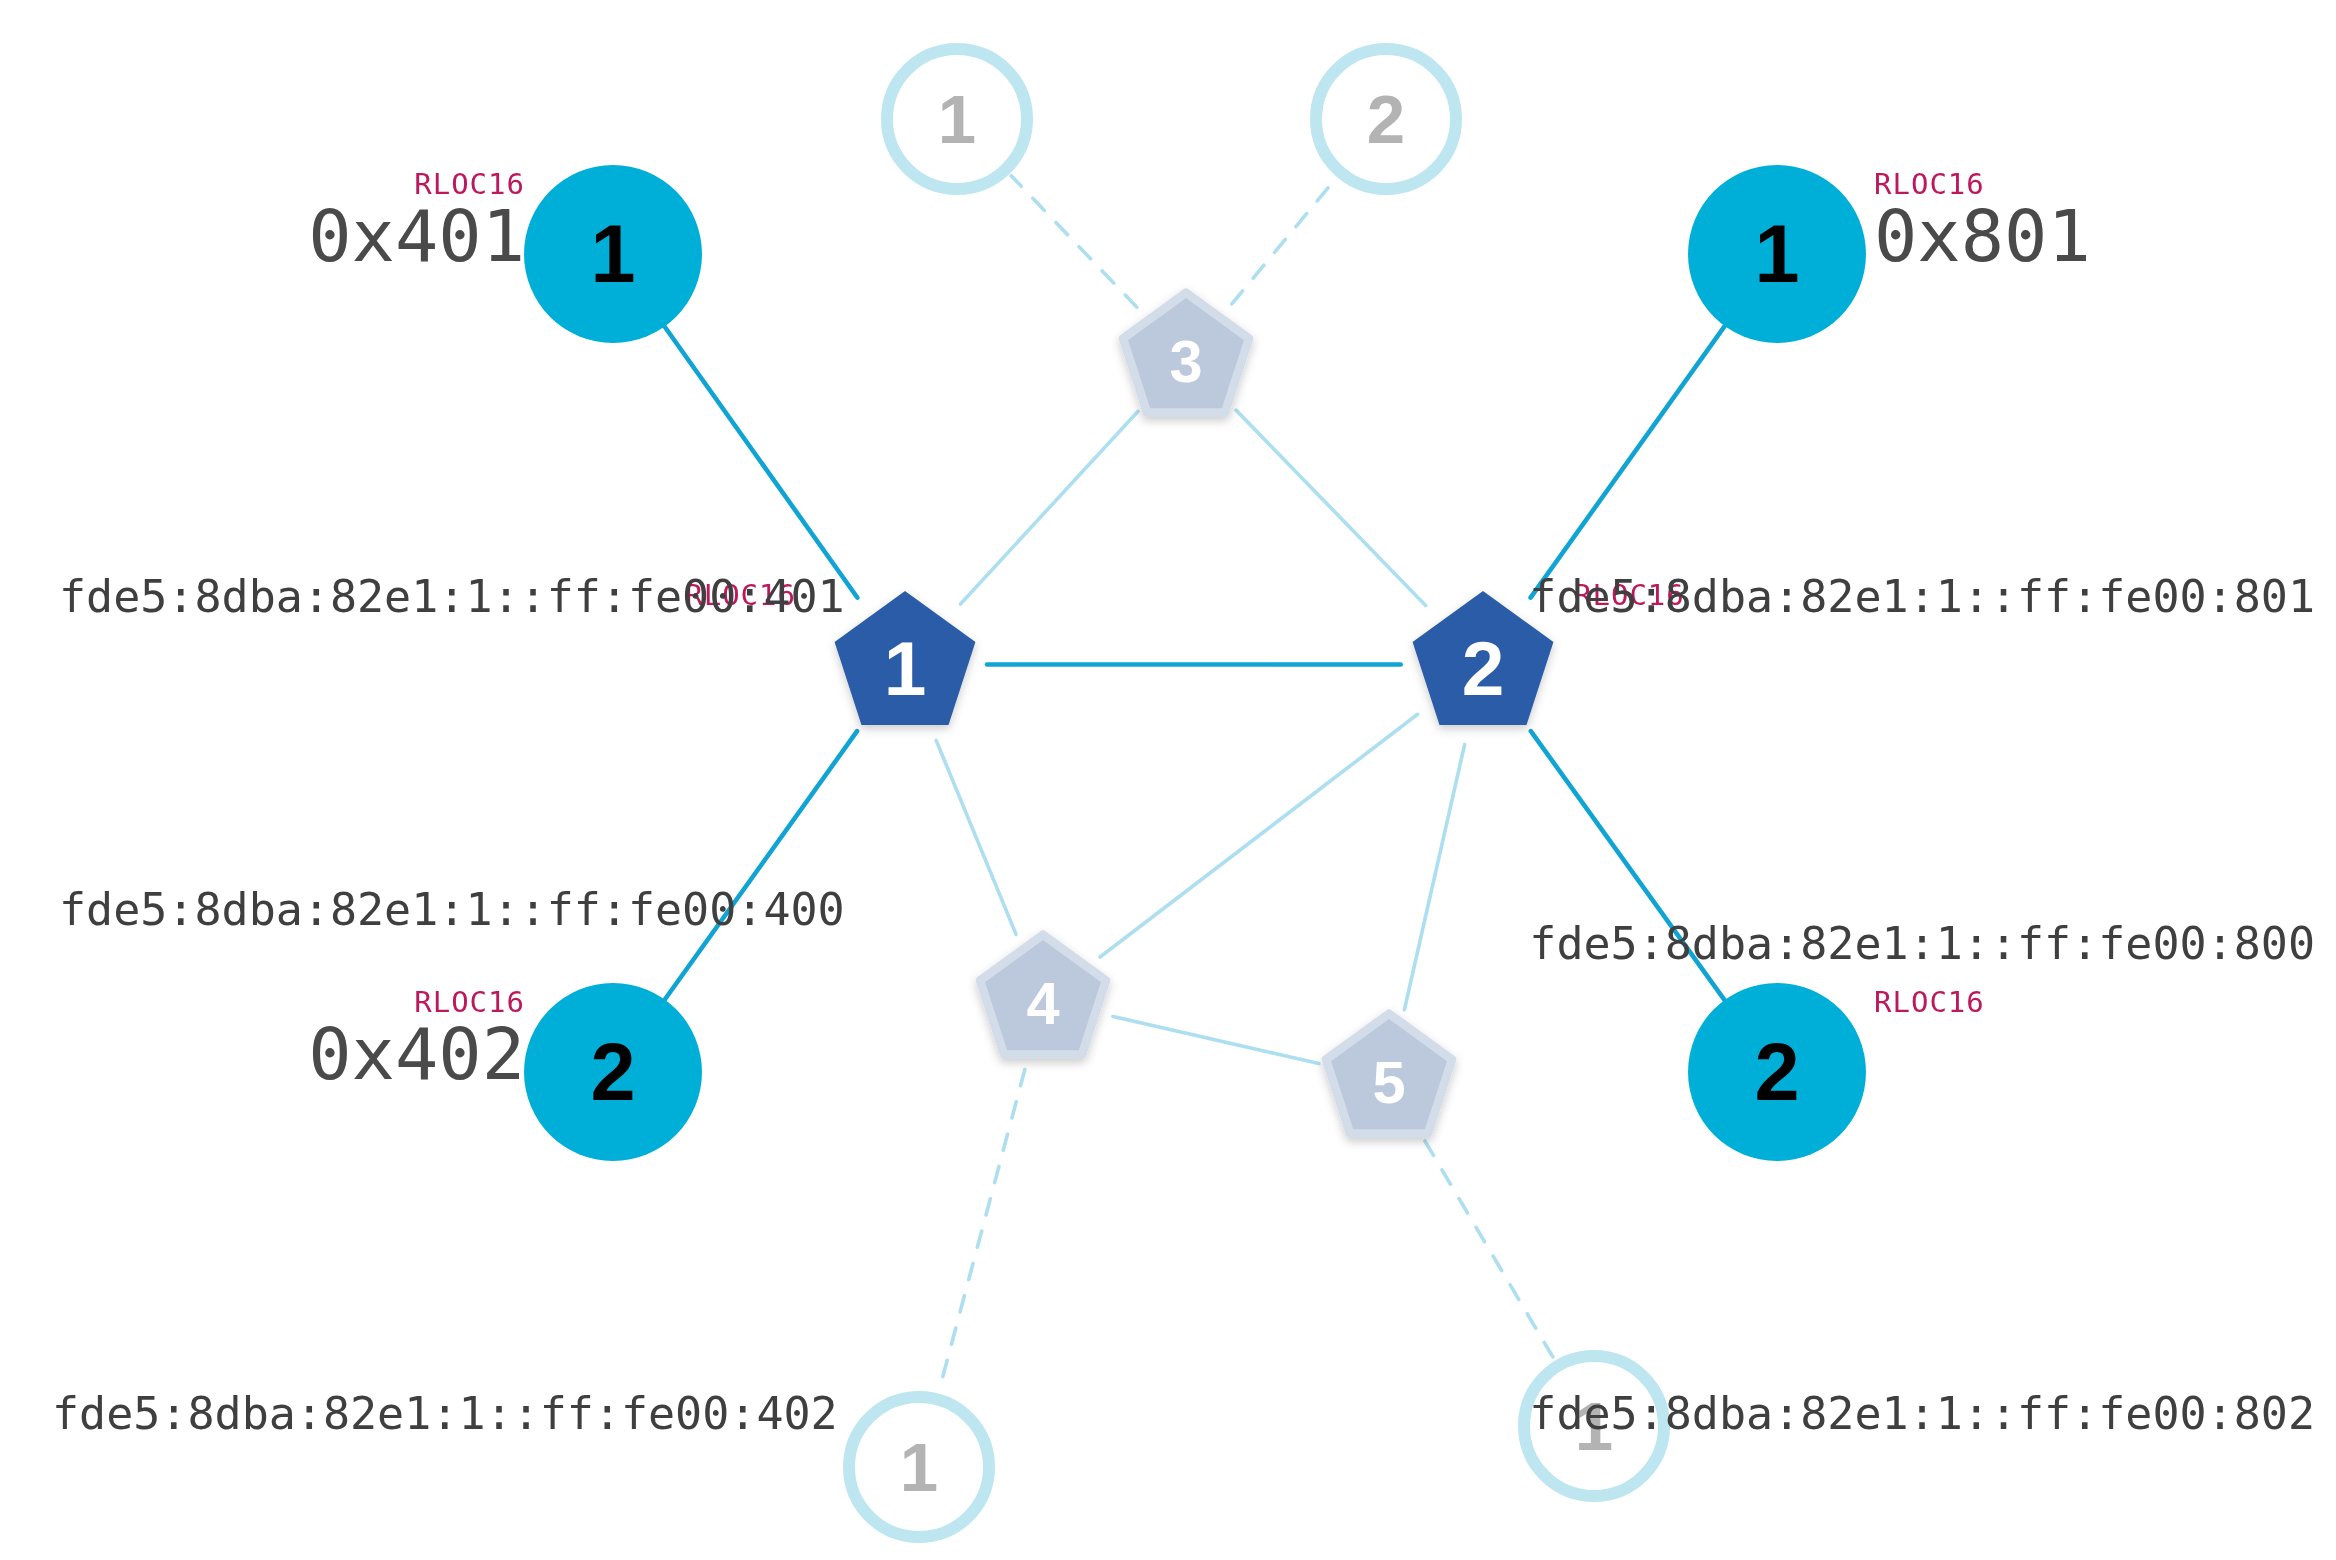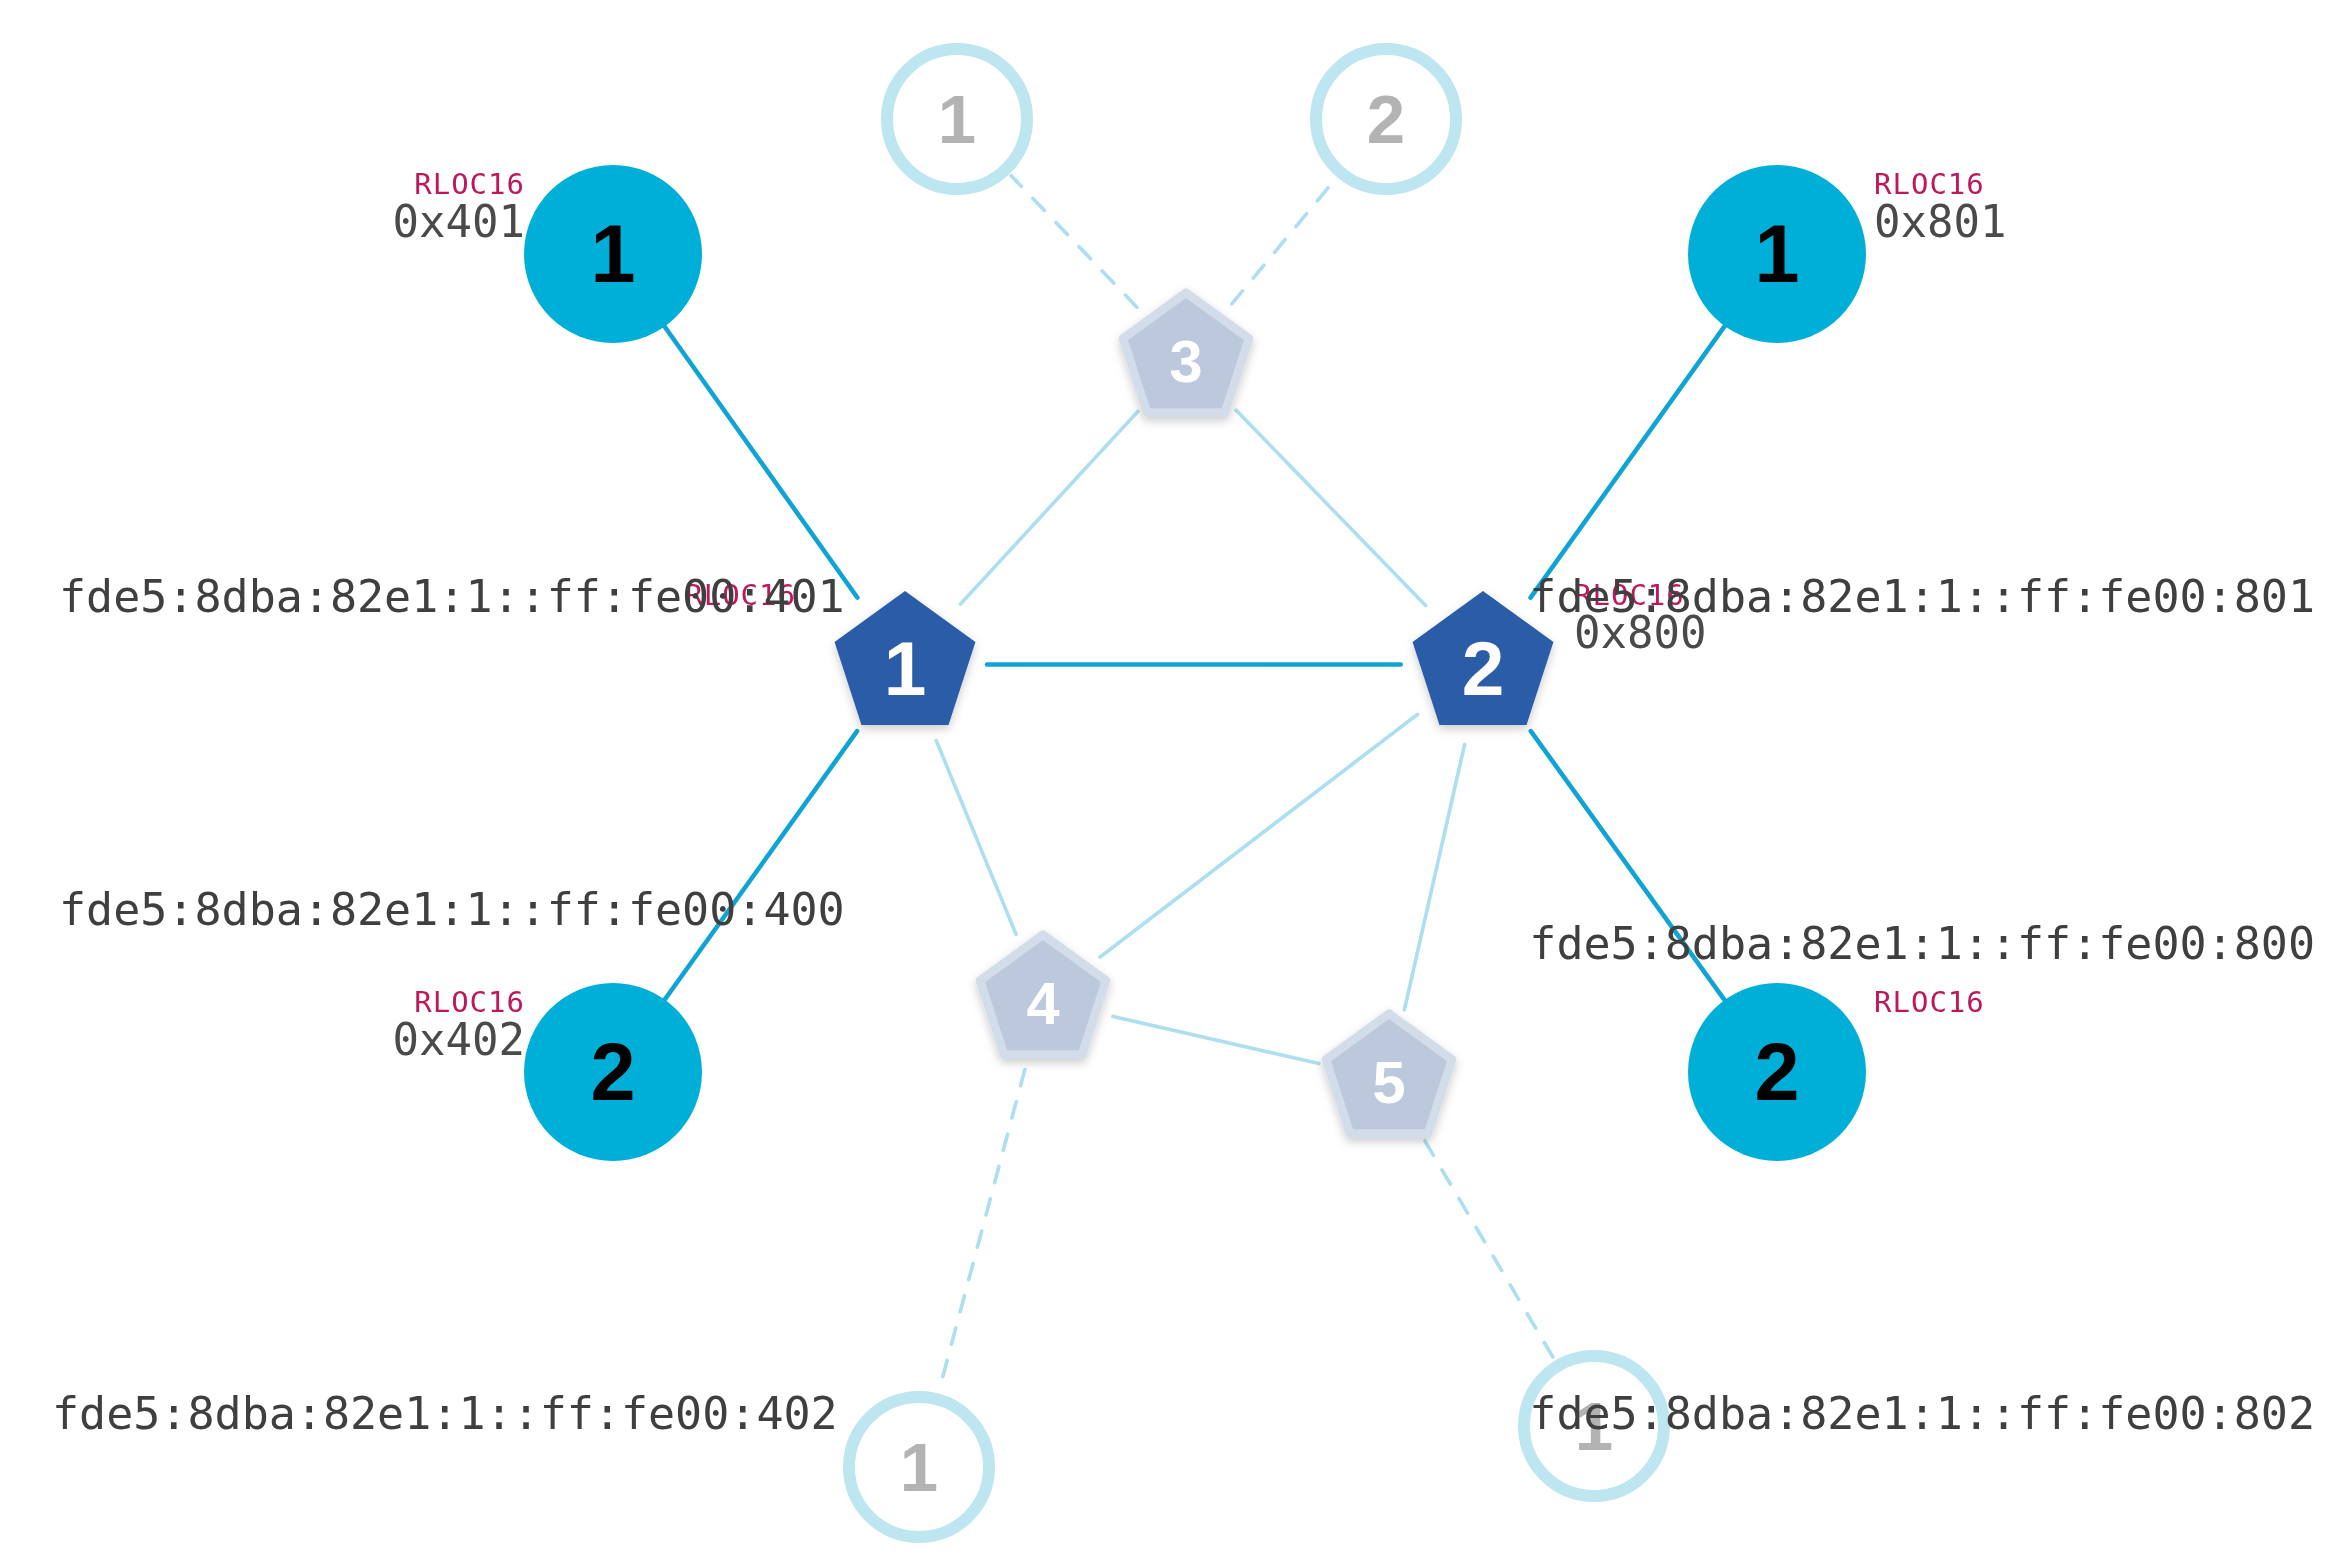--- a/index.html
+++ b/index.html
@@ -48,21 +48,21 @@
   .label-block { position: absolute; white-space: nowrap; }
   .lbl-rloc-title {
     font-family: "DejaVu Sans Mono", monospace;
     font-size: 29px;
     color: #be185d;
     letter-spacing: 1px;
     line-height: 1;
   }
   .lbl-rloc-value {
     font-family: "DejaVu Sans Mono", monospace;
-    font-size: 44px;
+    font-size: 72px;
     color: #4a4a4a;
     line-height: 1.05;
   }
   .lbl-ipv6 {
     position: absolute;
     font-family: "DejaVu Sans Mono", monospace;
     font-size: 45px;
     color: #3f3f3f;
     white-space: nowrap;
     letter-spacing: 0px;
@@ -177,21 +177,20 @@
         <span>1</span>
       </div>
     </div>
   <div id="labels-layer">
       <div class="label-block ta-right" style="top: 581px; left: 0px; width: 796px;">
         <div class="lbl-rloc-title">RLOC16</div>
       </div>
       <div class="lbl-ipv6" style="top: 883px; left: 27px;">fde5:8dba:82e1:1::ff:fe00:400</div>
       <div class="label-block ta-left" style="top: 581px; left: 1574px; width: 762px;">
         <div class="lbl-rloc-title">RLOC16</div>
-        <div class="lbl-rloc-value">0x800</div>
       </div>
       <div class="lbl-ipv6" style="top: 917px; right: 21px;">fde5:8dba:82e1:1::ff:fe00:800</div>
       <div class="label-block ta-right" style="top: 170px; left: 0px; width: 525px;">
         <div class="lbl-rloc-title">RLOC16</div>
         <div class="lbl-rloc-value">0x401</div>
       </div>
       <div class="lbl-ipv6" style="top: 570px; left: 27px;">fde5:8dba:82e1:1::ff:fe00:401</div>
       <div class="label-block ta-left" style="top: 170px; left: 1874px; width: 462px;">
         <div class="lbl-rloc-title">RLOC16</div>
         <div class="lbl-rloc-value">0x801</div>

